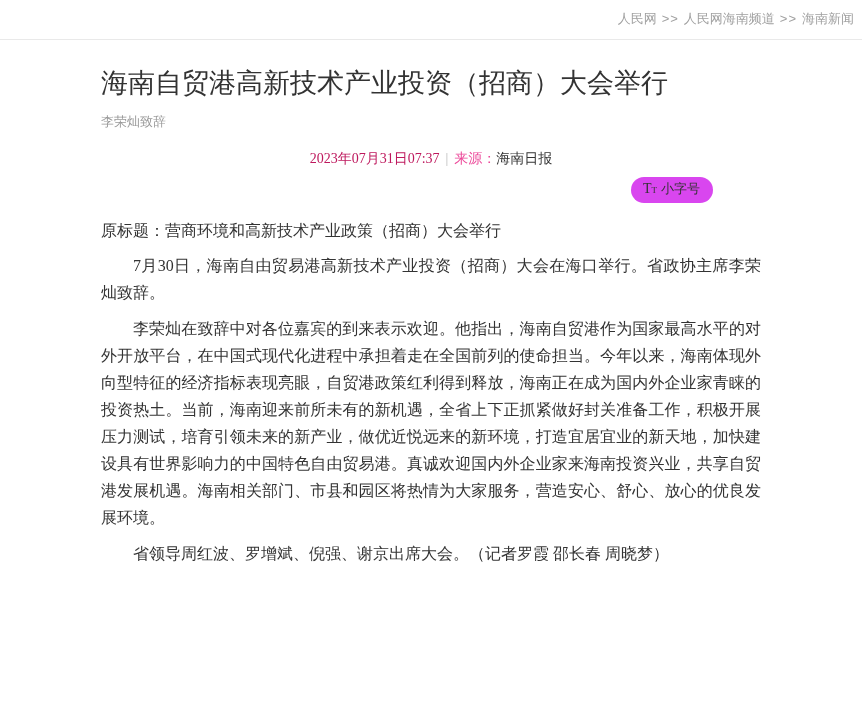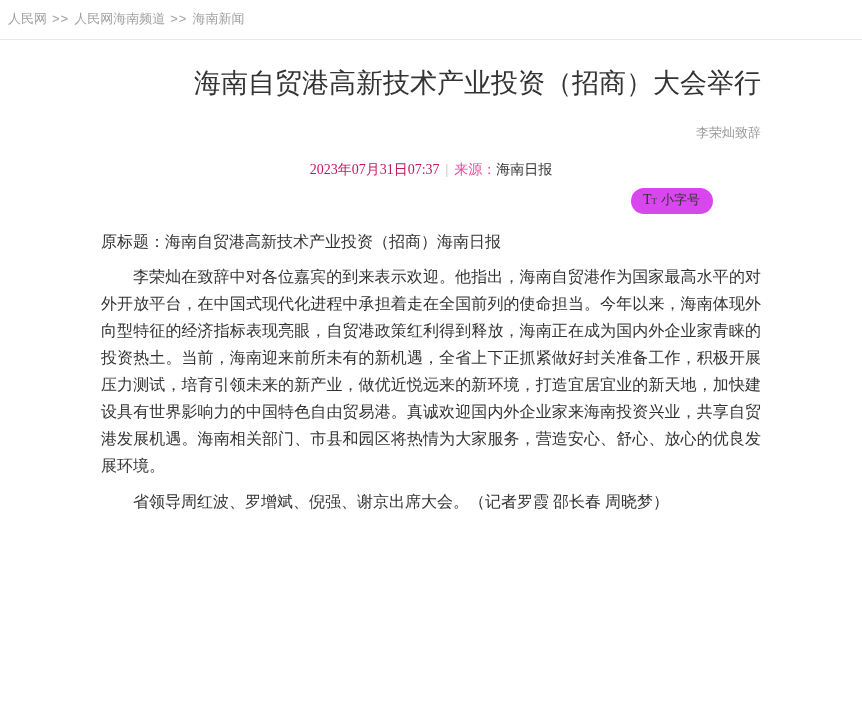--- a/index.html
+++ b/index.html
@@ -14,20 +14,21 @@
     font-family: "Liberation Serif", "DejaVu Serif", serif;
     color: #333333;
   }
   
   .breadcrumb-bar {
     padding: 10px 8px 11px 8px;
     font-family: "Liberation Sans", "DejaVu Sans", sans-serif;
     font-size: 13px;
     color: #a0a0a0;
     border-bottom: 1px solid #e9e9e9;
+    text-align: right;
   }
   .breadcrumb-bar a {
     color: #a0a0a0;
     text-decoration: none;
     cursor: pointer;
   }
   .crumb-sep {
     margin: 0 5px;
     letter-spacing: 1px;
   }
@@ -35,26 +36,26 @@
   .content {
     width: 660px;
     margin: 0 auto;
   }
   .article-title {
     margin: 26px 0 0 0;
     font-family: "Liberation Sans", "DejaVu Sans", sans-serif;
     font-weight: 400;
     font-size: 27px;
     line-height: 34px;
-    text-align: right;
+    text-align: left;
     color: #333333;
   }
   .article-subtitle {
-    margin-top: 24px;
-    text-align: right;
+    margin-top: 13px;
+    text-align: left;
     font-size: 13px;
     color: #999999;
   }
   .dateline {
     margin-top: 19px;
     text-align: center;
     font-size: 14px;
     color: #999999;
   }
   .dateline .date-text { color: #be185d; }
@@ -114,18 +115,19 @@
     <span class="date-text">2023年07月31日07:37</span><span class="sep">|</span><span class="source-label">来源：</span><a class="source-name">海南日报</a>
   </div>
 
   <div class="toolbar">
     <span class="font-size-btn">
       <span><span class="t-large">T</span><span class="t-small">T</span></span><span class="btn-label">小字号</span>
     </span>
   </div>
 
   <div class="article-body">
-    <p class="original-title">原标题：海南自贸港高新技术产业投资（招商）海南日报</p>
+    <p class="original-title">原标题：营商环境和高新技术产业政策（招商）大会举行</p>
+    <p class="para">7月30日，海南自由贸易港高新技术产业投资（招商）大会在海口举行。省政协主席李荣灿致辞。</p>
     <p class="para">李荣灿在致辞中对各位嘉宾的到来表示欢迎。他指出，海南自贸港作为国家最高水平的对外开放平台，在中国式现代化进程中承担着走在全国前列的使命担当。今年以来，海南体现外向型特征的经济指标表现亮眼，自贸港政策红利得到释放，海南正在成为国内外企业家青睐的投资热土。当前，海南迎来前所未有的新机遇，全省上下正抓紧做好封关准备工作，积极开展压力测试，培育引领未来的新产业，做优近悦远来的新环境，打造宜居宜业的新天地，加快建设具有世界影响力的中国特色自由贸易港。真诚欢迎国内外企业家来海南投资兴业，共享自贸港发展机遇。海南相关部门、市县和园区将热情为大家服务，营造安心、舒心、放心的优良发展环境。</p>
     <p class="para">省领导周红波、罗增斌、倪强、谢京出席大会。（记者罗霞 邵长春 周晓梦）</p>
   </div>
 
 </div>
 
 </body></html>

